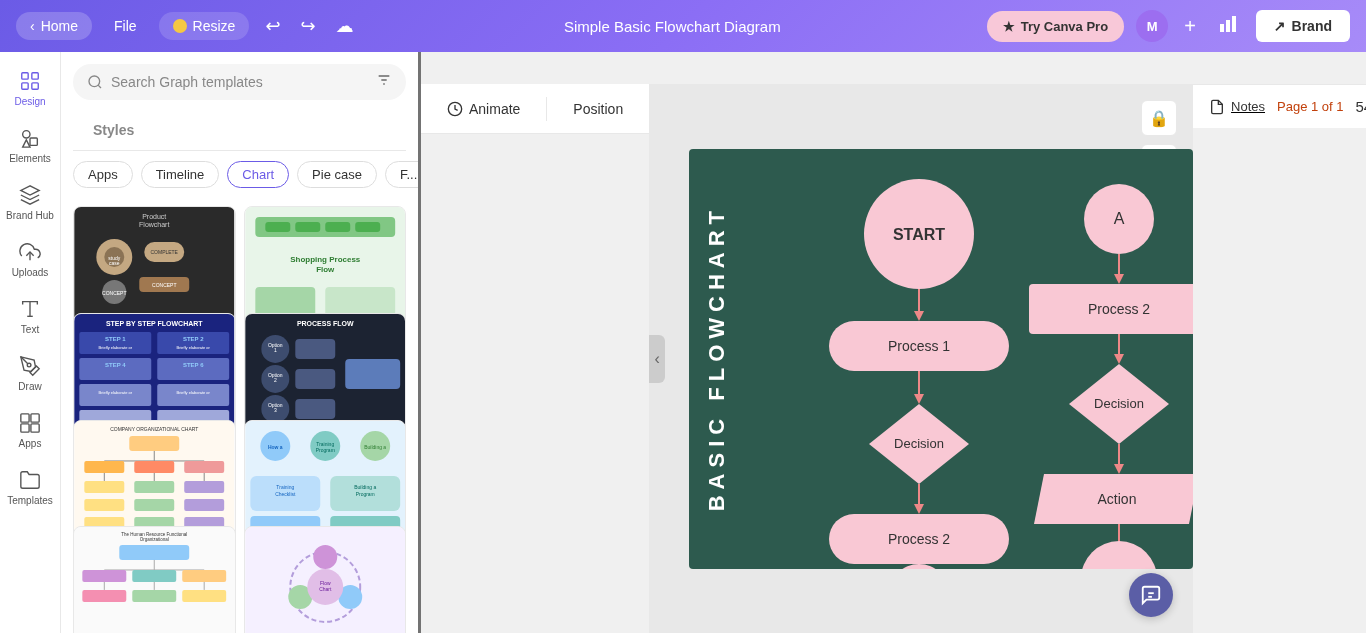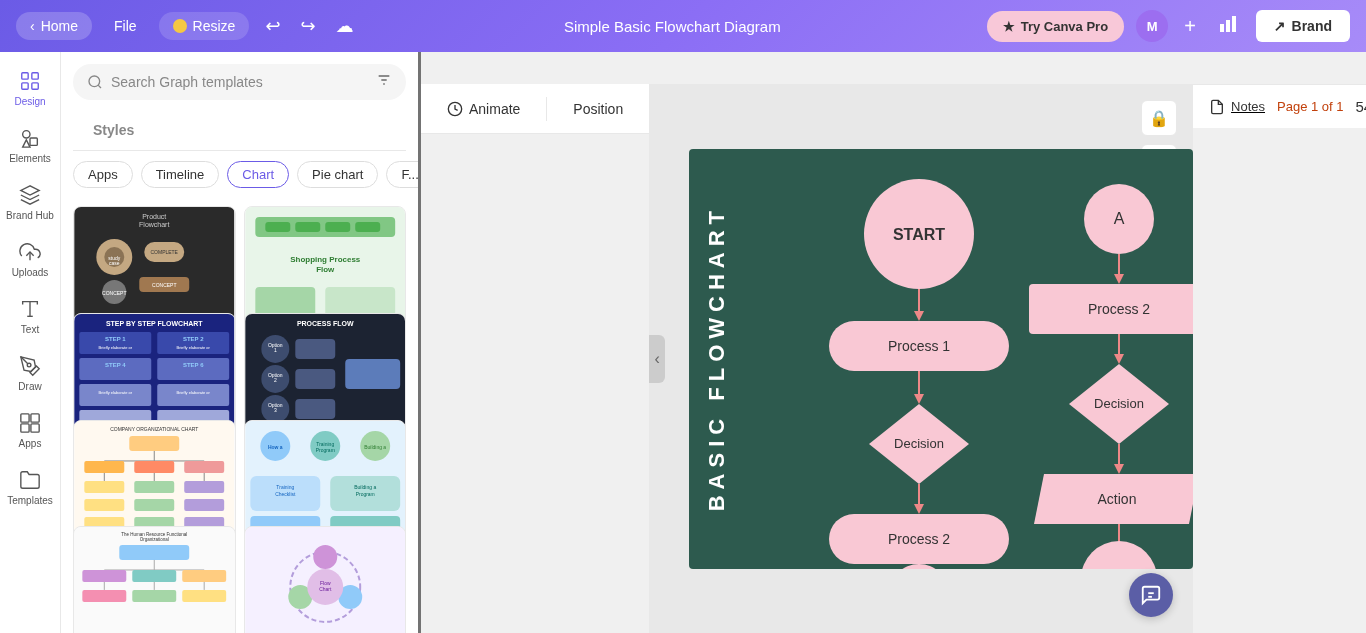--- a/index.html
+++ b/index.html
@@ -296,21 +296,21 @@
     </div>
 
     <div class="panel-tabs">
       <div class="panel-tab">Styles</div>
     </div>
 
     <div class="filter-chips">
       <div class="chip">Apps</div>
       <div class="chip">Timeline</div>
       <div class="chip active">Chart</div>
-      <div class="chip">Pie chart</div>
+      <div class="chip">Pie case</div>
       <div class="chip">F...</div>
     </div>
 
     <div class="template-grid">
 
       <div class="template-card">
         <div class="template-card-inner">
           <svg width="100%" height="100%" viewBox="0 0 160 120">
             <rect width="160" height="120" fill="#2a2a2a"></rect>
             <text x="80" y="12" text-anchor="middle" fill="#ccc" font-size="7">Product</text>

